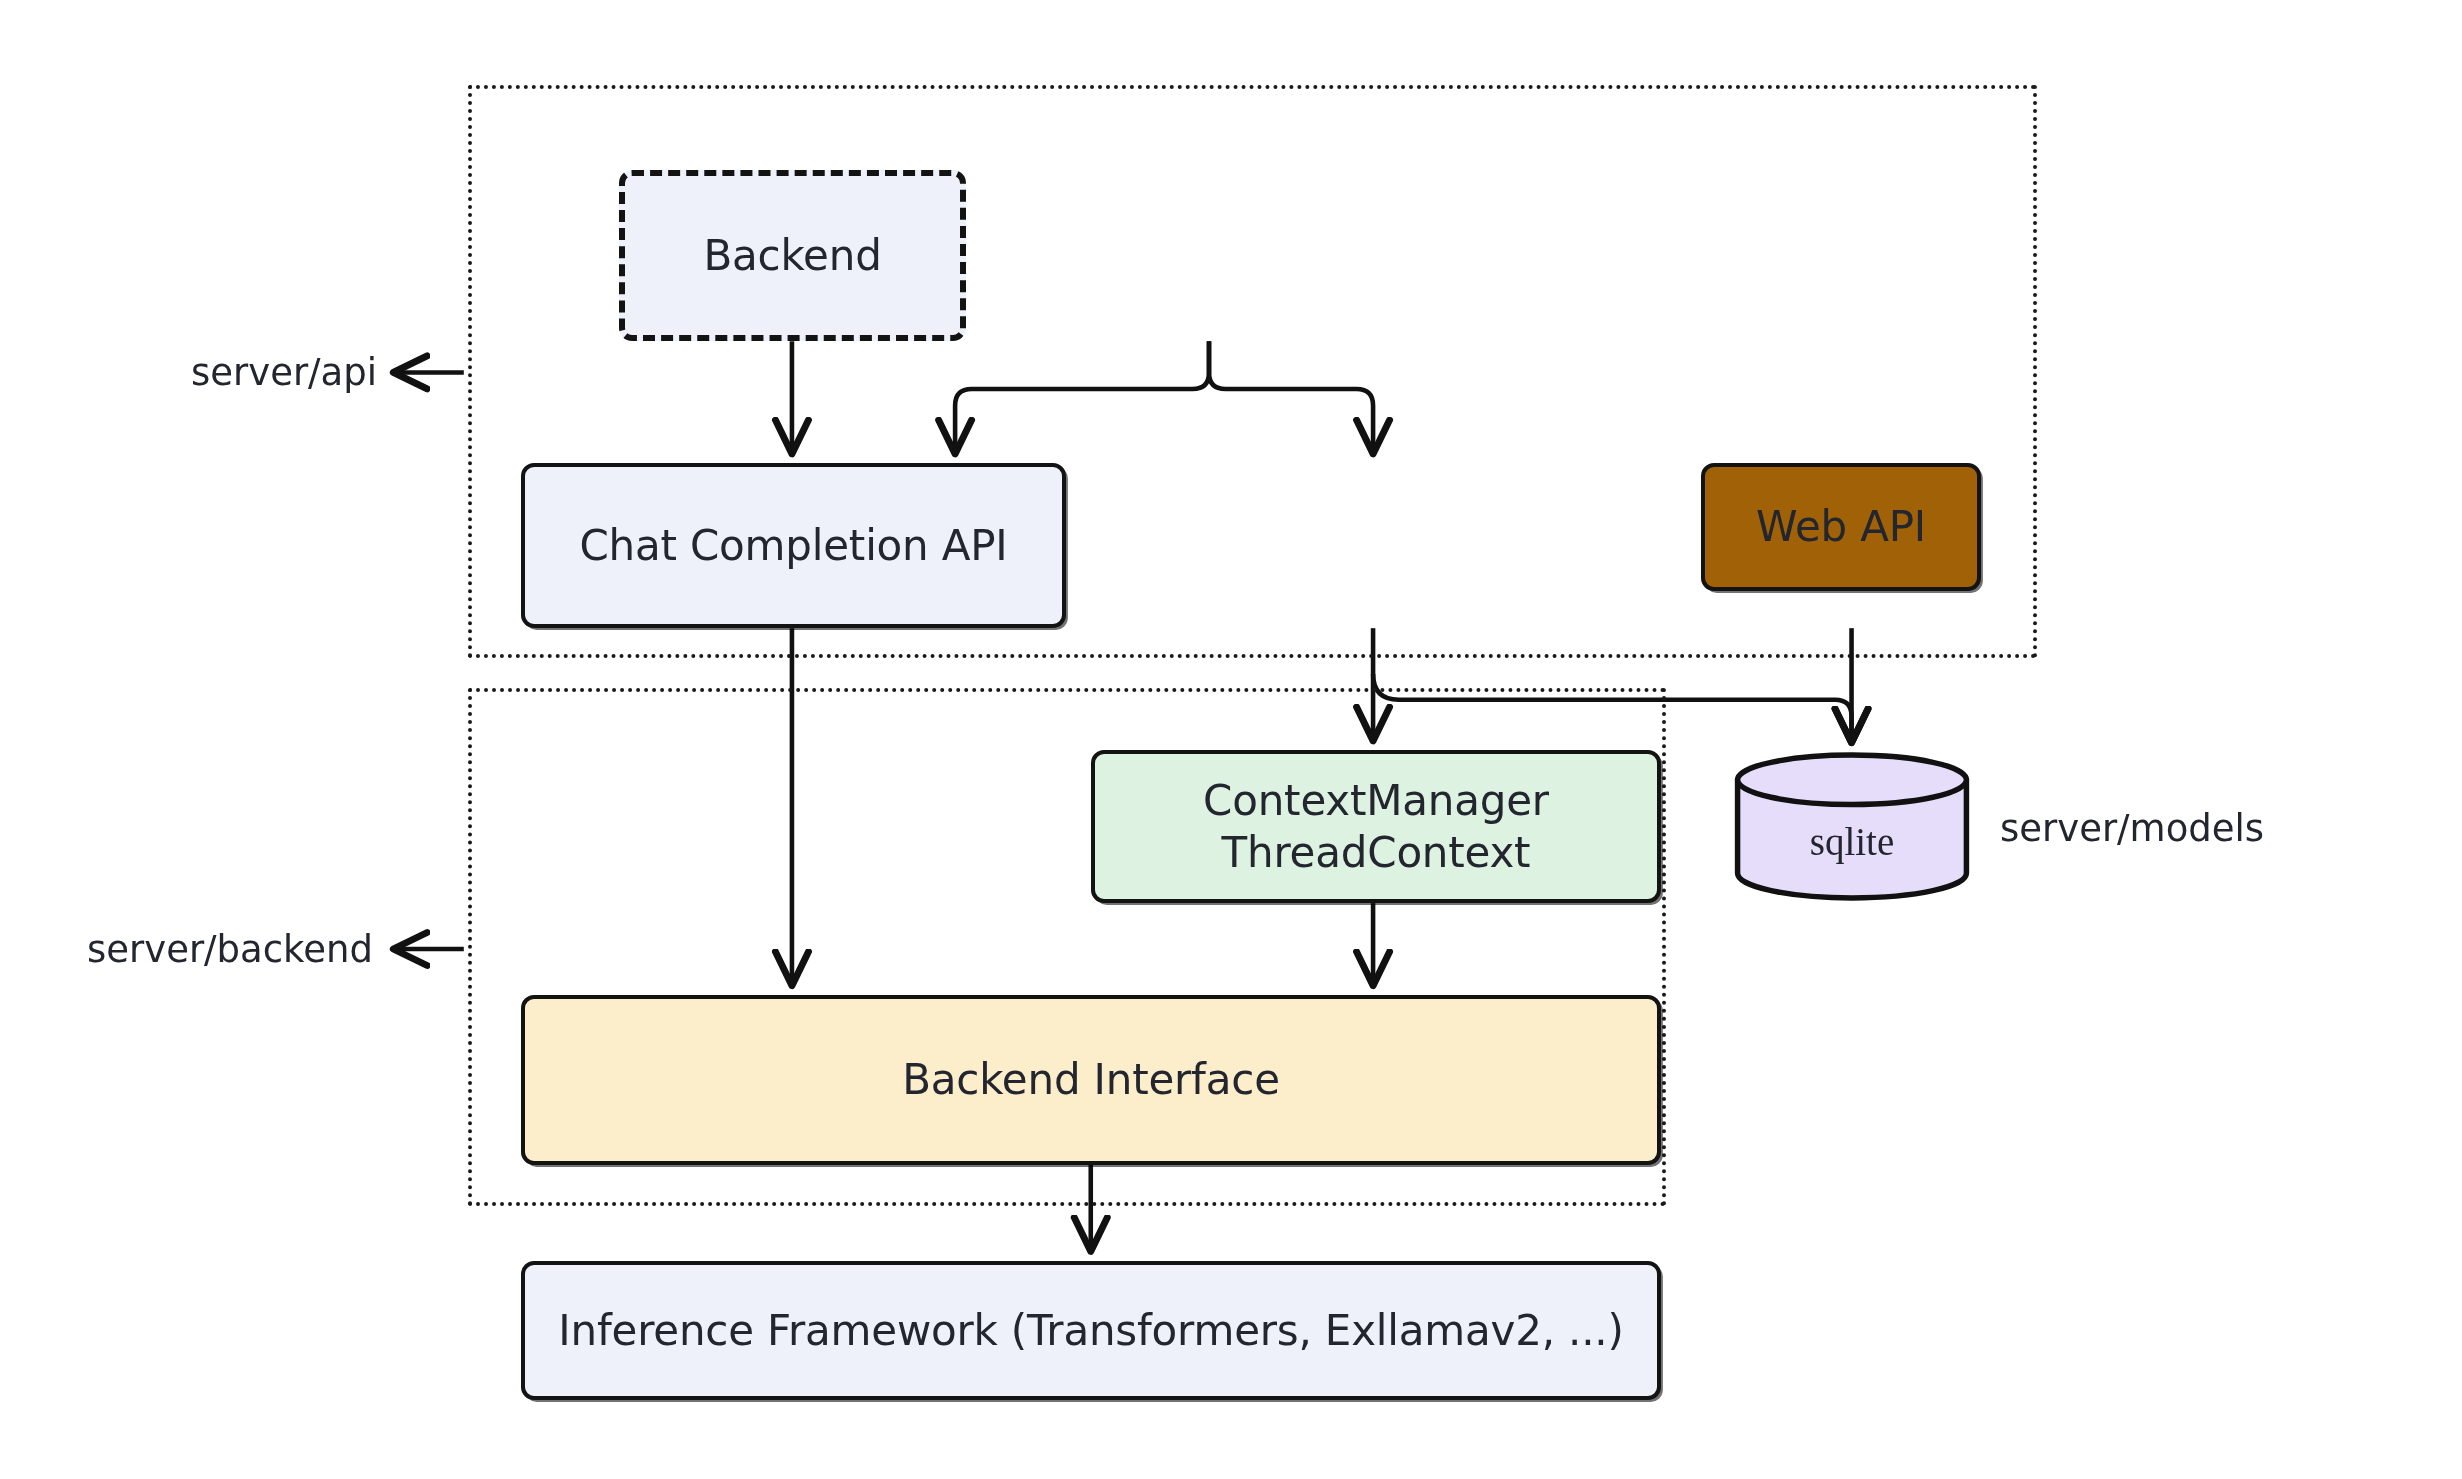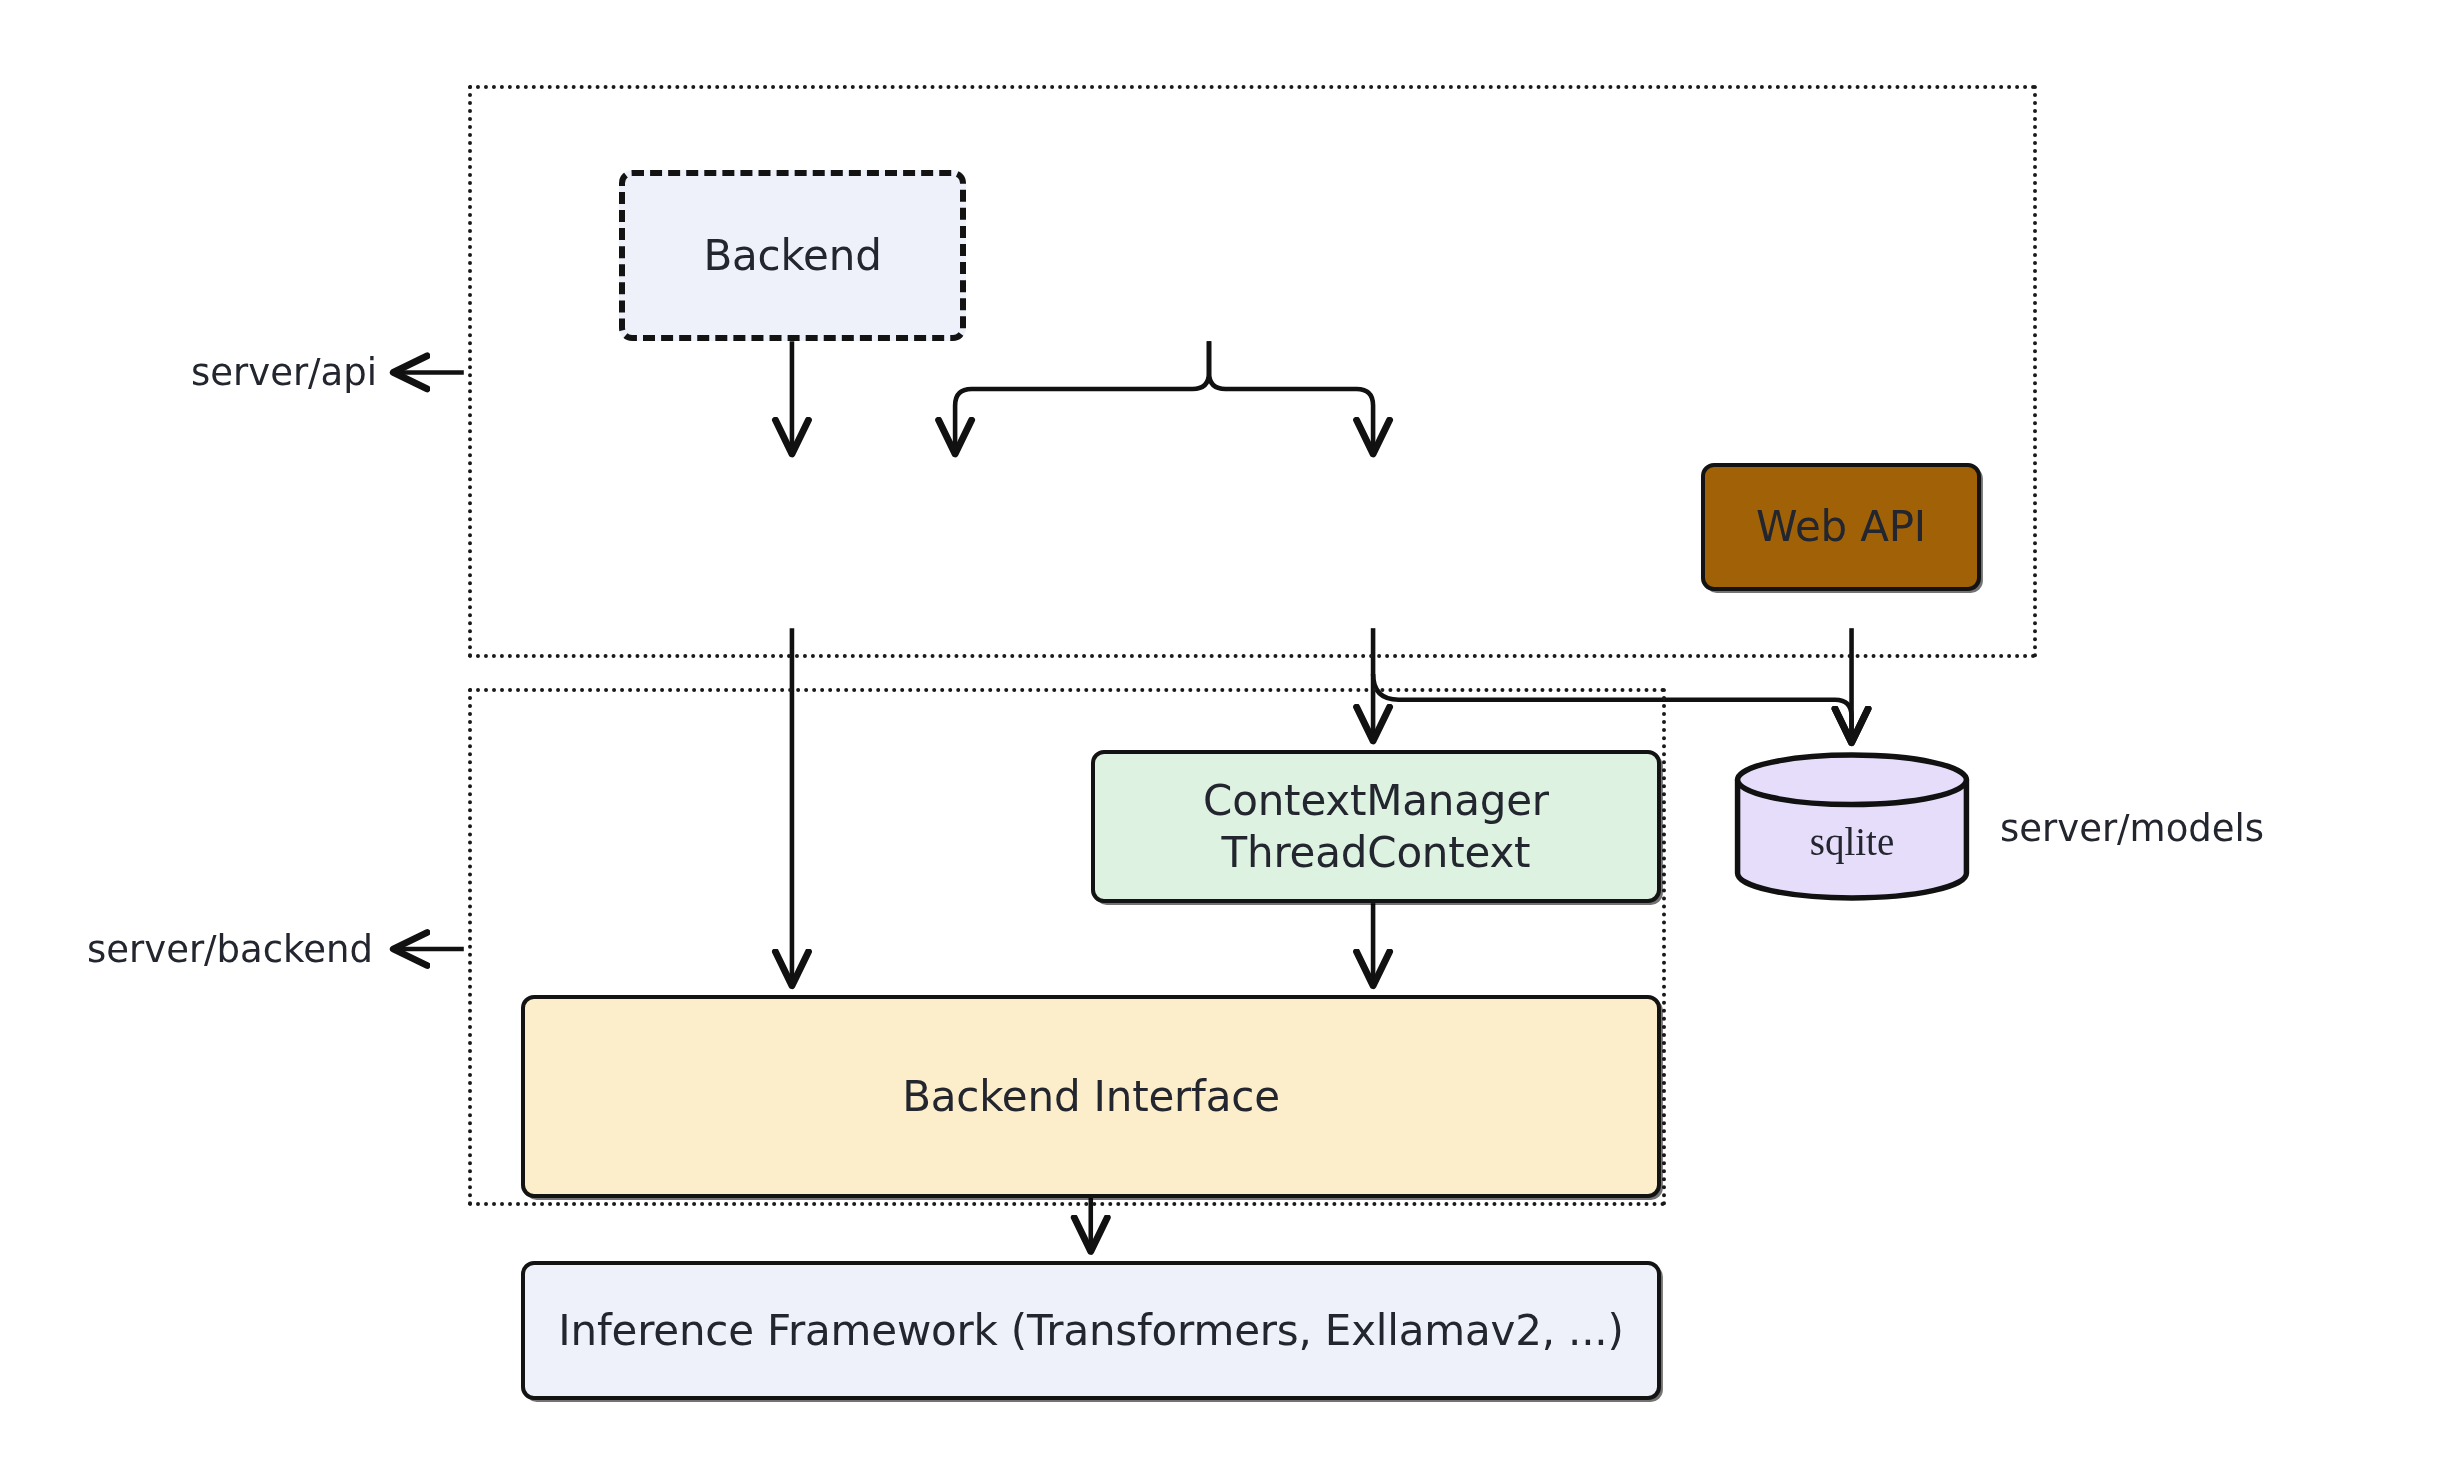--- a/index.html
+++ b/index.html
@@ -116,32 +116,35 @@
 
   <div class="group-label" style="left:191px; top:351px;">server/api</div>
   <div class="group-label" style="left:87px; top:928px;">server/backend</div>
   <div class="group-label" style="left:2000px; top:807px;">server/models</div>
 
   <div class="node dashed" style="left:619px; top:170px; width:347px; height:171px; background:#eef1fa; font-size:42px;">
     <span class="node-label">Backend</span>
   </div>
 
 
+  <div class="node solid" style="left:521px; top:463px; width:545px; height:165px; background:#eef1fa; font-size:42px;">
+    <span class="node-label">Chat Completion API</span>
+  </div>
 
 
   <div class="node solid" style="left:1701px; top:463px; width:280px; height:128px; background:#a16207; font-size:42px;">
     <span class="node-label">Web API</span>
   </div>
 
   <div class="node solid" style="left:1091px; top:750px; width:570px; height:153px; background:#ddf2e1; font-size:42px;">
     <span class="node-label">ContextManager
 ThreadContext</span>
   </div>
 
-  <div class="node solid" style="left:521px; top:995px; width:1140px; height:203px; background:#fdeecb; font-size:42px;">
+  <div class="node solid" style="left:521px; top:995px; width:1140px; height:170px; background:#fdeecb; font-size:42px;">
     <span class="node-label">Backend Interface</span>
   </div>
 
   <div class="node solid" style="left:521px; top:1261px; width:1140px; height:139px; background:#eef1fa; font-size:42px;">
     <span class="node-label">Inference Framework (Transformers, Exllamav2, ...)</span>
   </div>
 
   <div class="cylinder" style="left:1733px; top:752px; width:238px; height:149px;">
     <svg width="238" height="149" viewBox="0 0 260 162" xmlns="http://www.w3.org/2000/svg">
       <path d="M5,30 L5,132 A125,27 0 0 0 255,132 L255,30 Z" fill="#e6ddfb" stroke="#111111" stroke-width="6" stroke-linejoin="round"></path>

